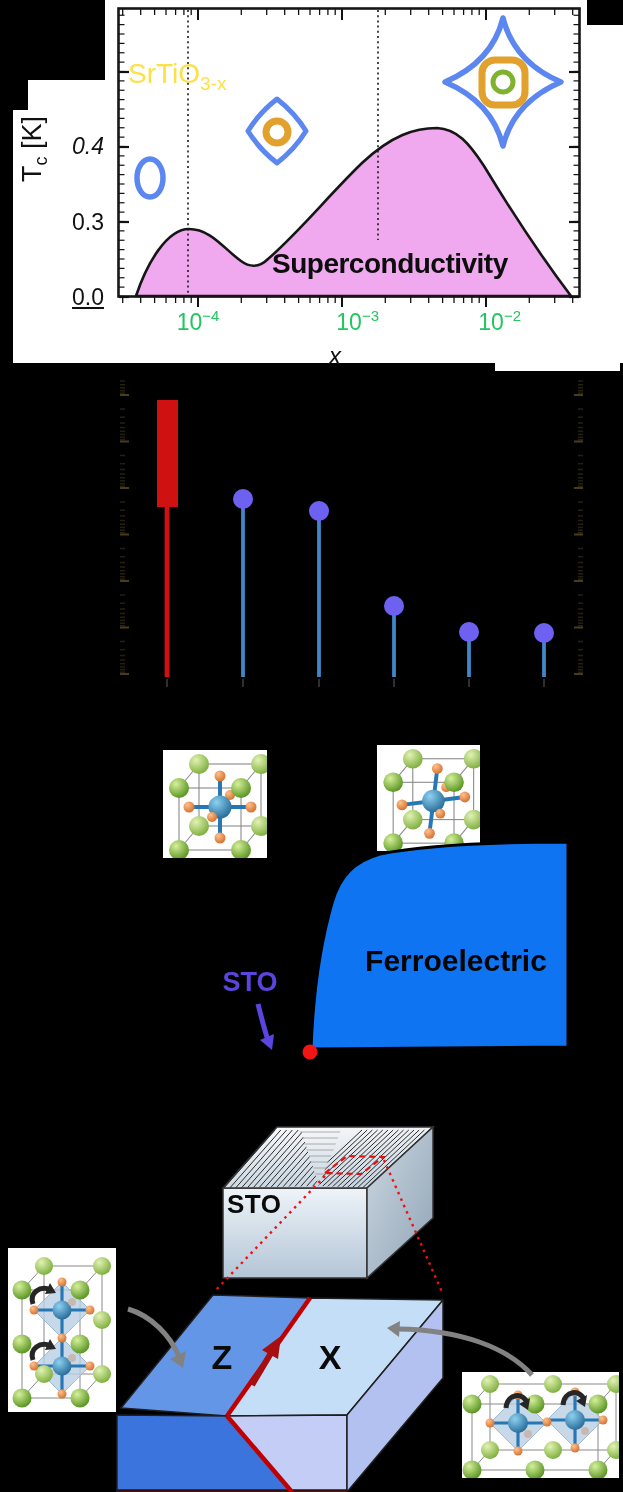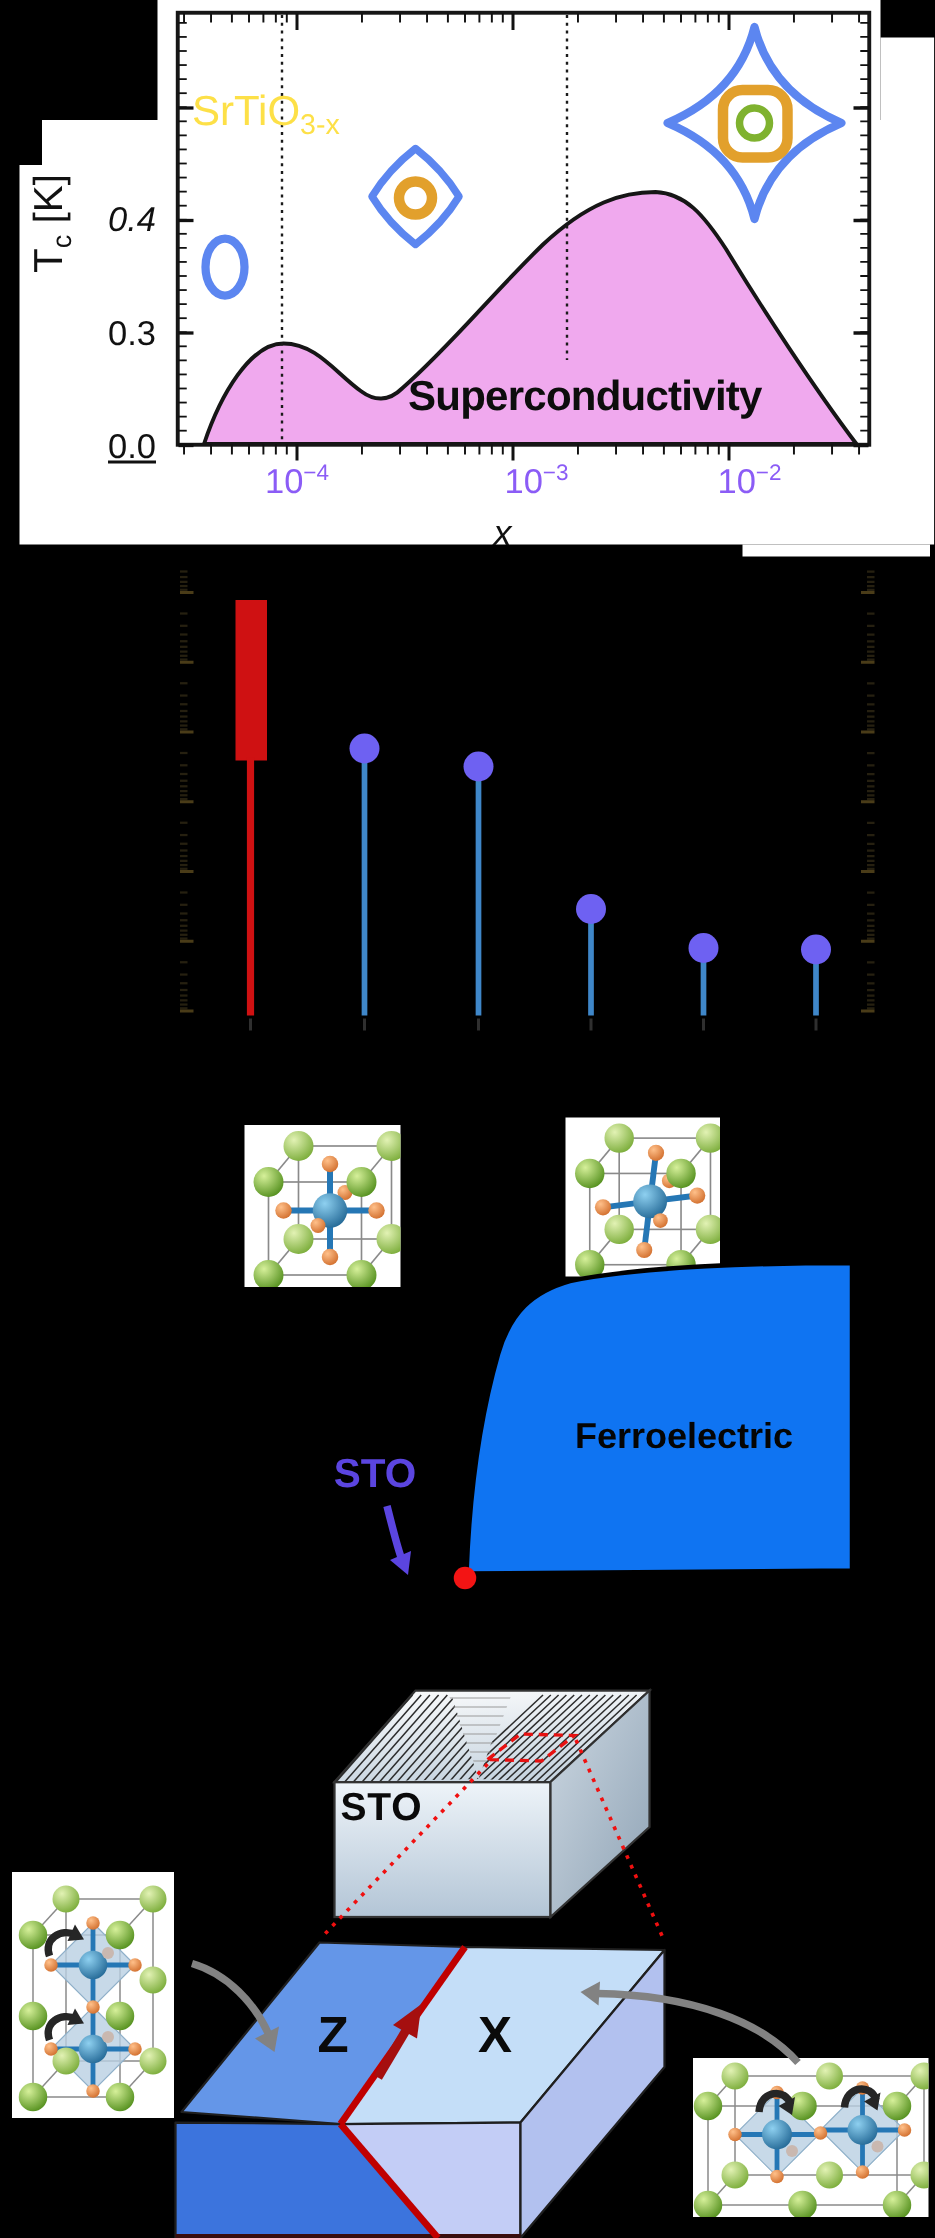--- a/index.html
+++ b/index.html
@@ -11,28 +11,28 @@
   #big-svg{position:absolute;left:0;top:0;pointer-events:none;}
   .cellbox{position:absolute;background:#fff;}
   .cellbox svg{display:block;width:100%;height:100%;}
   
   #srtio-title{left:128px;top:24px;font-size:28px;color:#fde047;margin-top:36px;}
   #srtio-title sub{font-size:19px;}
   #tc-ylabel{left:-16px;top:132px;width:104px;height:34px;font-size:27px;text-align:center;
              transform:rotate(-90deg);color:#111;}
   #tc-ylabel sub{font-size:18px;}
   .ytick{left:56px;width:48px;text-align:right;font-size:23px;color:#111;}
-  .xtick{top:308px;width:70px;text-align:center;font-size:23px;color:#8b5cf6;}
+  .xtick{top:308px;width:70px;text-align:center;font-size:23px;color:#22c55e;}
   .xtick sup{font-size:15px;}
   #xaxis-label{left:320px;top:344px;width:30px;text-align:center;font-size:24px;
                font-style:italic;color:#111;}
   #sc-label{left:272px;top:250px;width:288px;text-align:left;font-size:28px;
             font-weight:bold;color:#0d0d0d;letter-spacing:-0.5px;}
   
-  #ferro-label{left:360px;top:946px;width:192px;text-align:center;font-size:24px;
+  #ferro-label{left:360px;top:946px;width:192px;text-align:center;font-size:30px;
                font-weight:bold;color:#050505;}
   #sto-arrow-label{left:214px;top:969px;width:72px;text-align:center;font-size:27px;font-weight:bold;}
   
   #stobox-label{left:227px;top:1191px;font-size:26px;font-weight:bold;color:#0a0a0a;letter-spacing:0.5px;}
   .domain-label{top:1340px;width:40px;text-align:center;font-size:34px;font-weight:bold;color:#0a0a0a;}
   #z-label{left:202px;}
   #x-label{left:310px;}
 </style>
 </head>
 <body>

